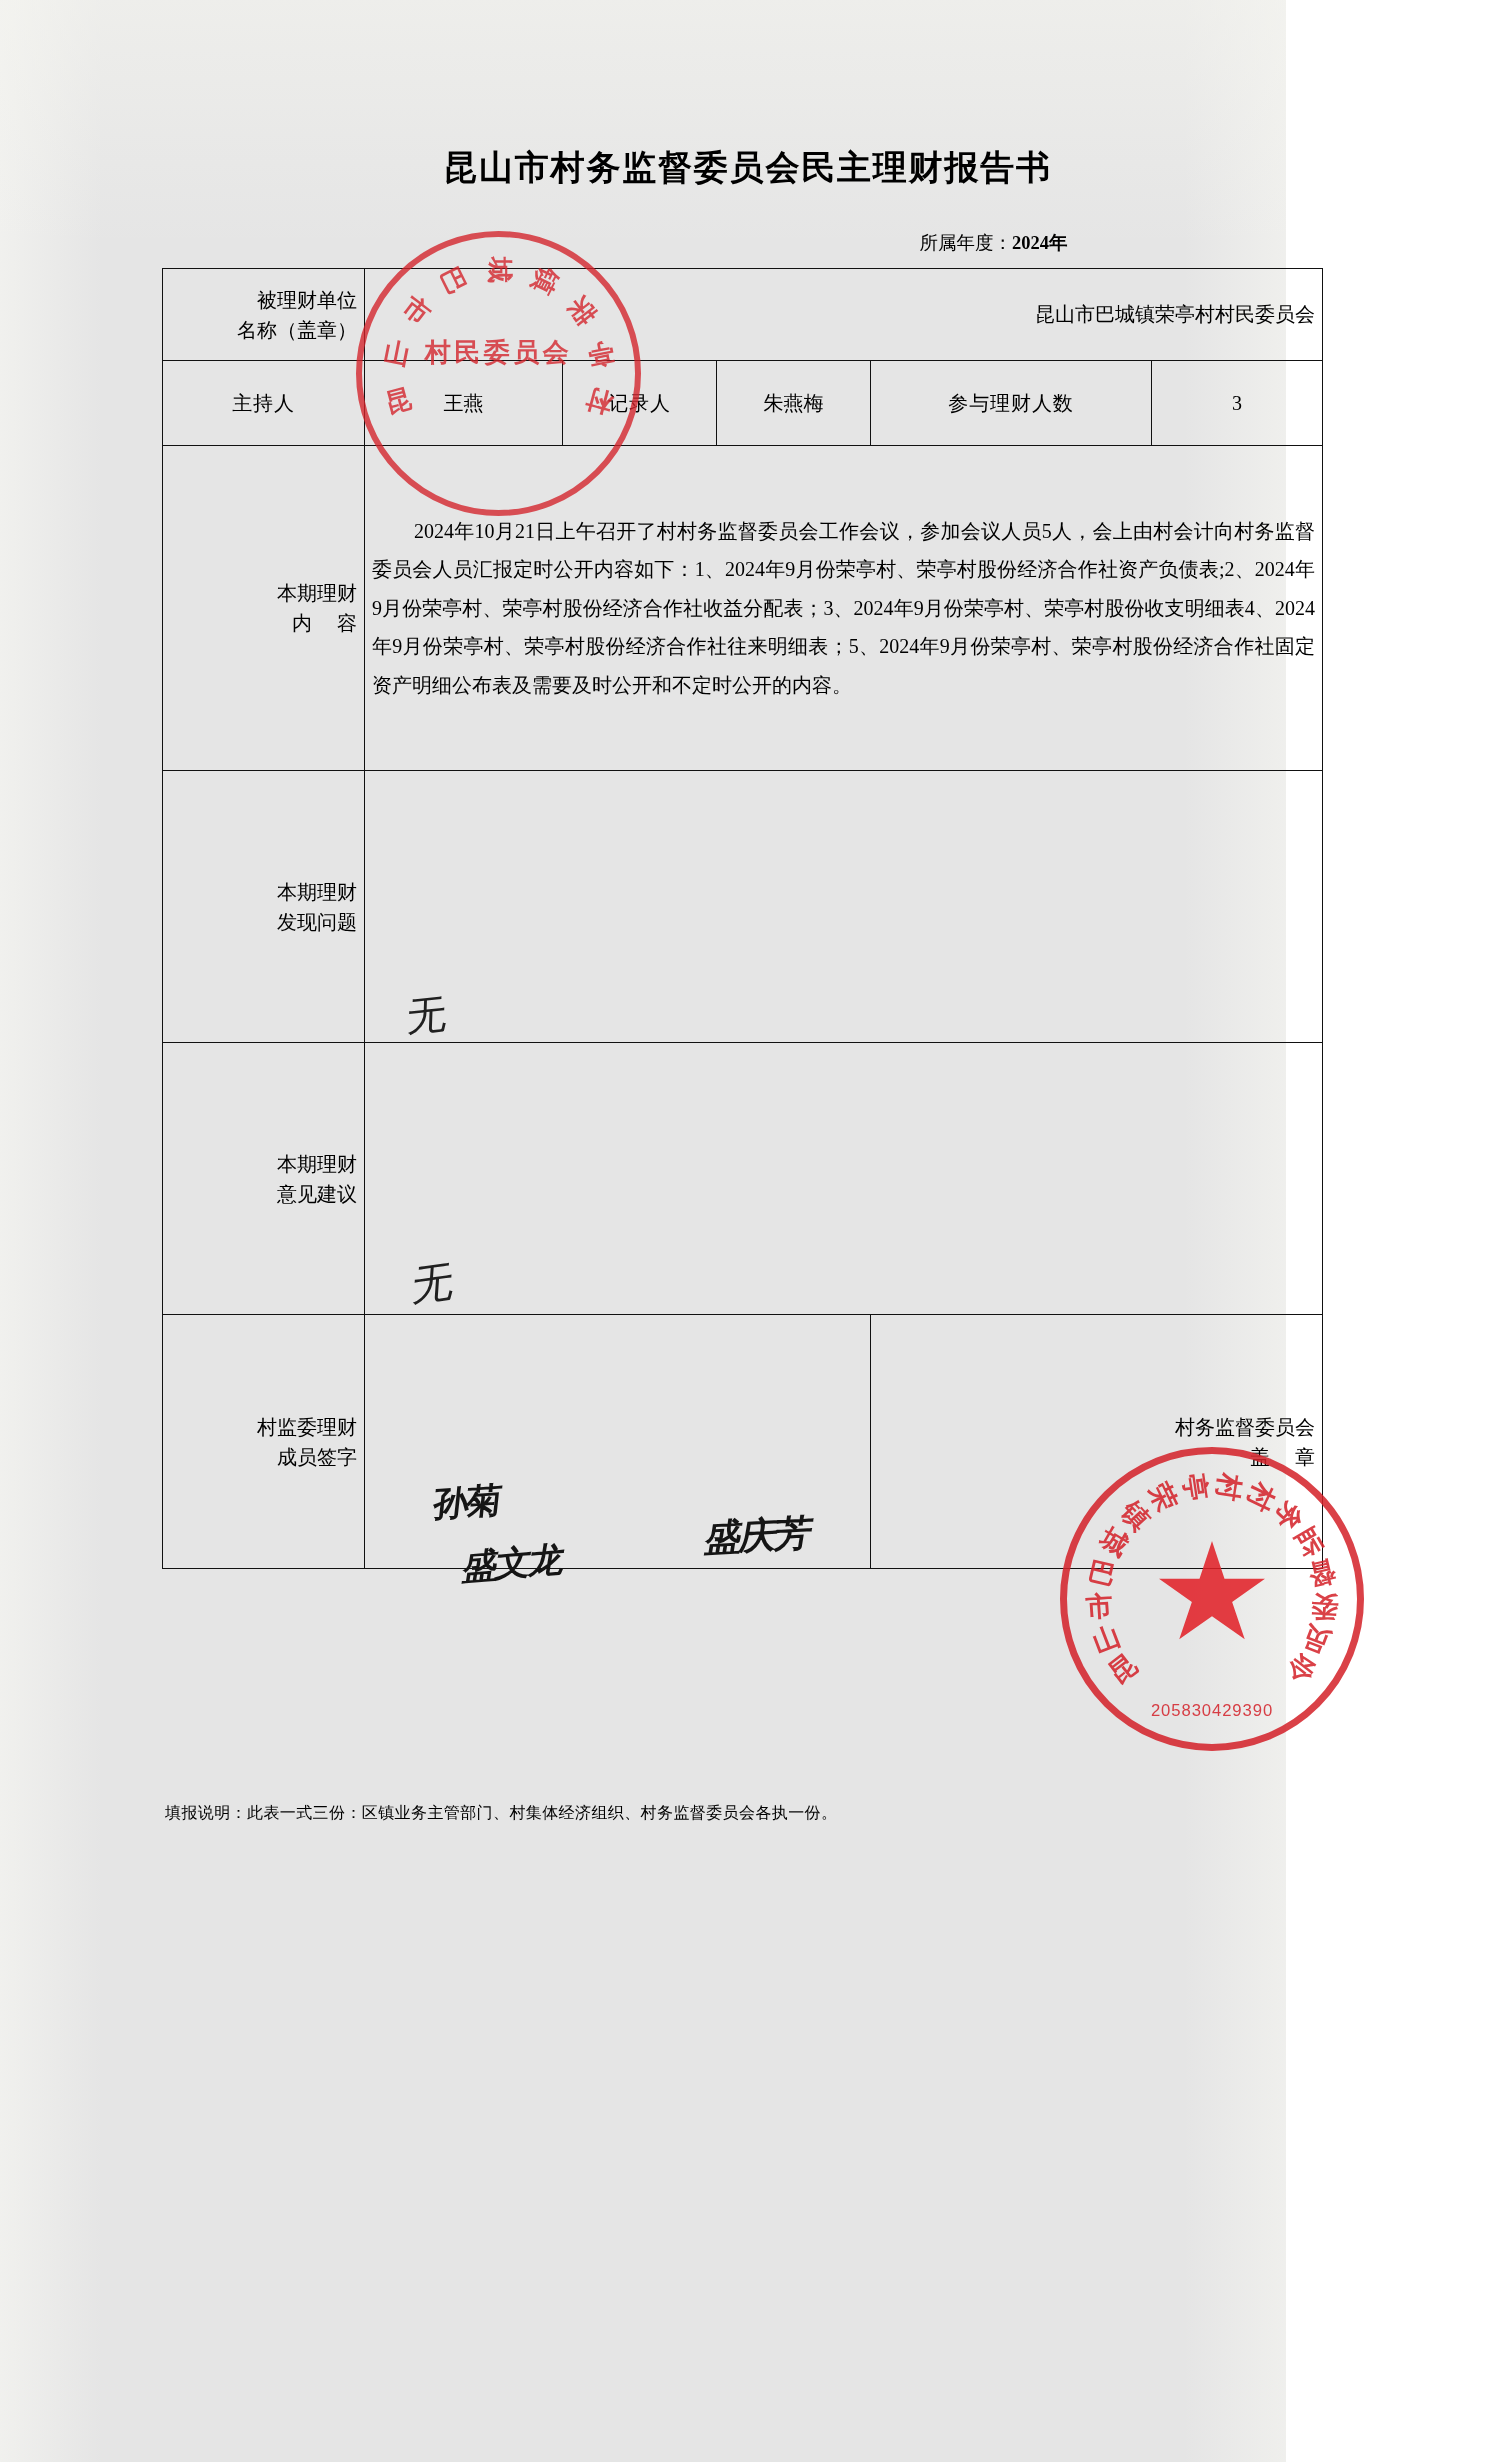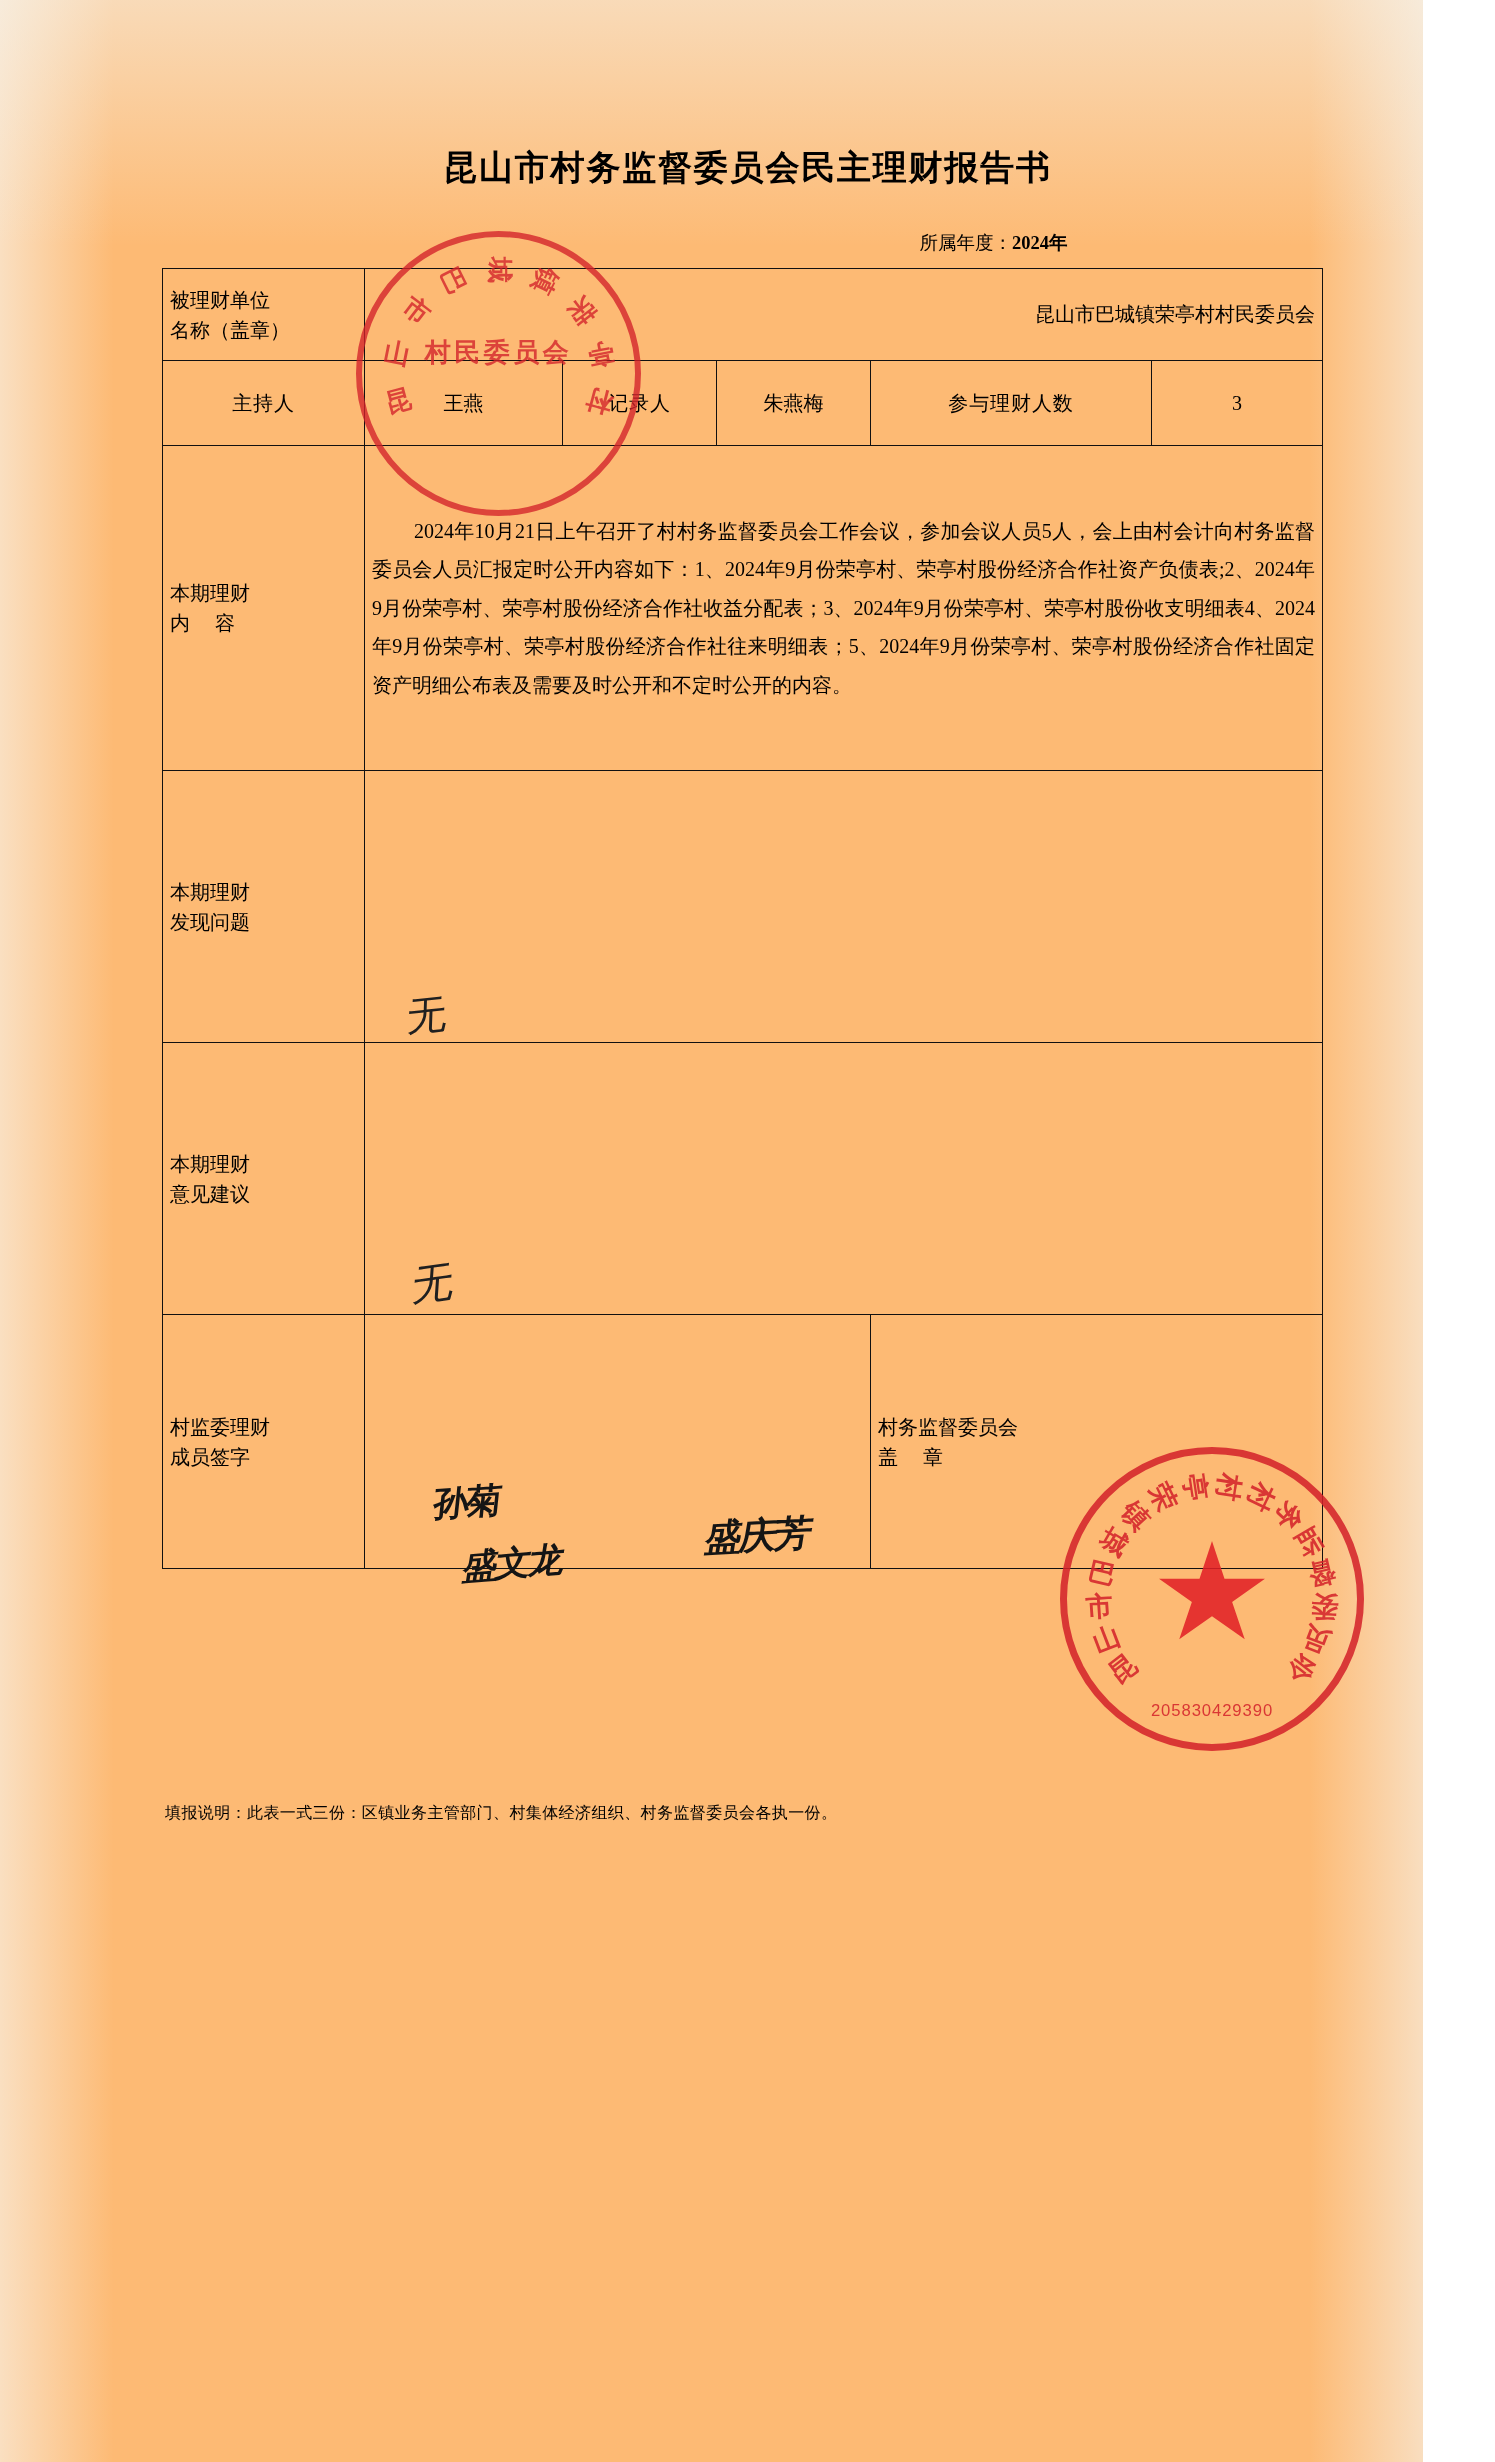--- a/index.html
+++ b/index.html
@@ -11,23 +11,23 @@
     height: 2462px;
     background: #ffffff;
     font-family: "Liberation Serif", "DejaVu Serif", serif;
     color: #000000;
     position: relative;
     overflow: hidden;
   }
   .page {
     position: absolute;
     left: 0; top: 0;
-    width: 1423px;
+    width: 1286px;
     height: 2462px;
-    background: #fdba74;
+    background: #e5e5e5;
   }
   
   .page::before {
     content: "";
     position: absolute;
     left: 0; top: 0; right: 0; bottom: 0;
     background:
       linear-gradient(180deg, rgba(245,245,240,0.55) 0%, rgba(255,255,255,0) 10%),
       linear-gradient(90deg, rgba(248,248,244,0.6) 0%, rgba(255,255,255,0) 8%, rgba(255,255,255,0) 92%, rgba(246,246,242,0.6) 100%);
     pointer-events: none;
@@ -69,21 +69,21 @@
     border-collapse: collapse;
     table-layout: fixed;
   }
   table.main td {
     border: 1.8px solid #111;
     font-size: 20px;
     vertical-align: middle;
     padding: 3.5px 7px;
   }
   .lbl {
-    text-align: left;
+    text-align: right;
     font-size: 21px;
     line-height: 1.5;
     white-space: pre-line;
   }
   .lbl-wide {
     text-align: center;
     font-size: 21px;
     letter-spacing: 0.9px;
   }
   .val-center {

